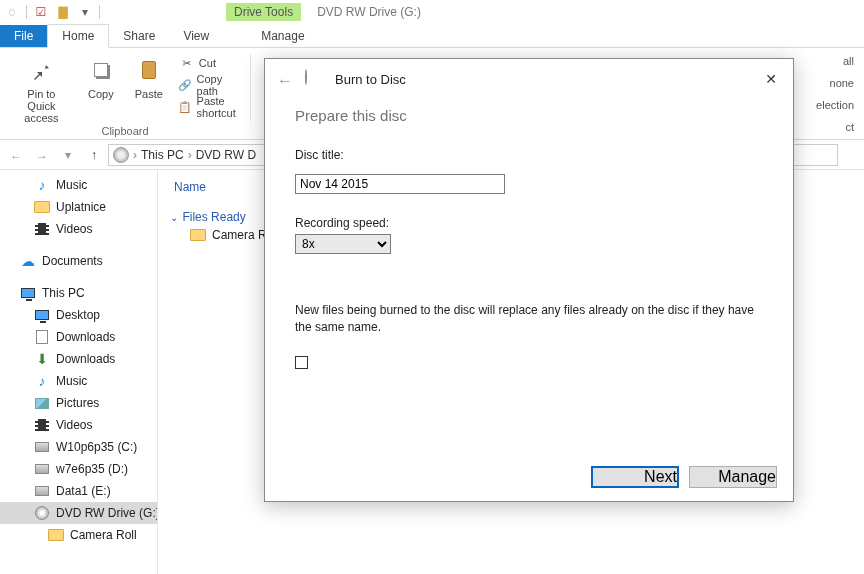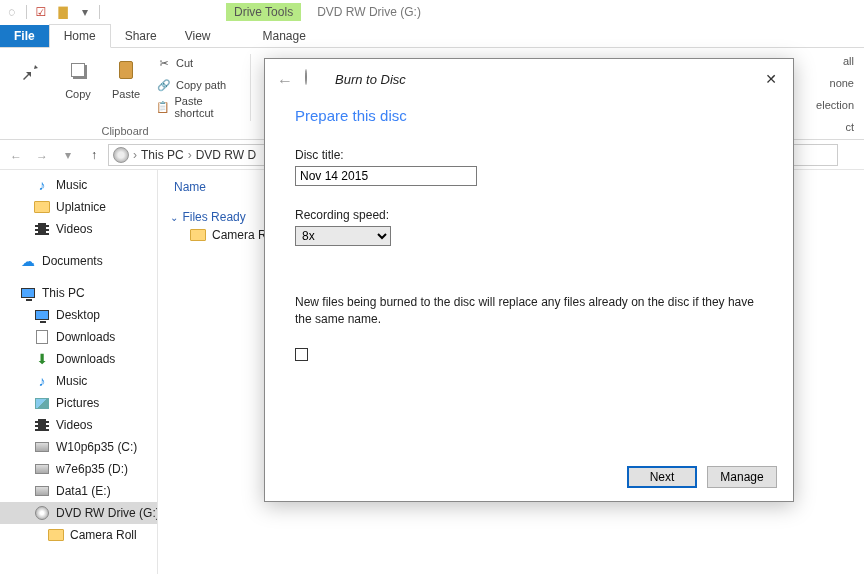--- a/index.html
+++ b/index.html
@@ -8,21 +8,21 @@
 
 .titlebar { height: 24px; background: #fff; display: flex; align-items: center; padding: 0 4px; gap: 6px; }
 .titlebar .qat-icon { width: 16px; height: 16px; display: flex; align-items: center; justify-content: center; color: #666; }
 .titlebar .sep { width: 1px; height: 14px; background: #ccc; }
 .titlebar .drive-tools { background: #b7e986; color: #555; padding: 2px 8px; font-size: 12px; margin-left: 120px; }
 .titlebar .drive-label { color: #777; font-size: 12px; margin-left: 10px; }
 
 
 .tabs { height: 24px; display: flex; align-items: flex-end; border-bottom: 1px solid #dadada; }
 .tab { padding: 4px 14px; font-size: 12px; color: #444; cursor: pointer; }
-.tab.file { background: #1979ca; color: #fff; font-weight: bold; }
+.tab.file { background: #1979ca; color: #fff; }
 .tab.active { border: 1px solid #dadada; border-bottom: 1px solid #fff; background: #fff; margin-bottom: -1px; }
 .tab.manage { margin-left: 24px; }
 
 
 .ribbon { height: 92px; background: #fff; border-bottom: 1px solid #dadada; display: flex; position: relative; }
 .ribbon-group { display: flex; flex-direction: column; align-items: center; padding: 4px 8px 2px; position: relative; }
 .ribbon-group .glabel { font-size: 11px; color: #666; text-align: center; position: absolute; bottom: 2px; left: 0; right: 0; }
 .ribbon-inner { display: flex; gap: 4px; height: 68px; align-items: flex-start; }
 .big-btn { display: flex; flex-direction: column; align-items: center; padding: 2px 6px; cursor: pointer; font-size: 11px; color: #444; gap: 2px; }
 .big-btn .icon { width: 32px; height: 32px; display: flex; align-items: center; justify-content: center; }
@@ -57,34 +57,34 @@
 .group-head { color: #2a5db0; font-size: 12px; margin-top: 14px; display: flex; align-items: center; gap: 4px; }
 .group-head .chev { font-size: 10px; color: #2a5db0; }
 .file-row { display: flex; align-items: center; gap: 6px; padding: 4px 4px 4px 20px; font-size: 12px; color: #222; }
 .folder-icon { width: 16px; height: 12px; background: #ffd77a; border: 1px solid #d9a93c; border-radius: 1px; }
 
 
 .overlay-dialog { position: absolute; left: 264px; top: 58px; width: 530px; height: 444px; background: #fff; border: 1px solid #888; box-shadow: 0 4px 20px rgba(0,0,0,0.25); display: flex; flex-direction: column; }
 .dlg-titlebar { height: 40px; display: flex; align-items: center; padding: 0 12px; gap: 12px; }
 .dlg-back { color: #999; font-size: 16px; cursor: pointer; }
 .dlg-icon { width: 18px; height: 18px; }
-.dlg-title { font-size: 13px; color: #222; font-style: italic; }
+.dlg-title { font-size: 13px; color: #222; }
 .dlg-close { margin-left: auto; font-size: 14px; color: #333; cursor: pointer; padding: 4px; }
 .dlg-body { flex: 1; padding: 8px 30px 0; }
-.dlg-heading { color: #3b82f6; font-size: 15px; margin-bottom: 24px; }
+.dlg-heading { color: #737373; font-size: 15px; margin-bottom: 24px; }
 .field-label { font-size: 12px; color: #222; margin-bottom: 4px; }
-.text-input { width: 182px; height: 20px; border: 1px solid #7a7a7a; padding: 0 4px; font-size: 12px; }
+.text-input { width: 210px; height: 20px; border: 1px solid #7a7a7a; padding: 0 4px; font-size: 12px; margin-top: 8px; }
 .select { width: 96px; height: 20px; border: 1px solid #7a7a7a; background: #e9e9e9; font-size: 12px; padding: 0 2px; }
 .space { height: 22px; }
 .space-lg { height: 48px; }
 .note { font-size: 12px; color: #222; line-height: 1.4; }
 .check-row { display: flex; align-items: center; gap: 6px; margin-top: 20px; font-size: 12px; }
 .checkbox { width: 13px; height: 13px; border: 1px solid #333; }
 .dlg-buttons { height: 48px; display: flex; align-items: center; justify-content: flex-end; gap: 10px; padding: 0 16px; }
-.dlg-btn { width: 70px; height: 22px; border: 1px solid #adadad; background: #e1e1e1; font-size: 12px; cursor: pointer; }
+.dlg-btn { width: 88px; height: 22px; border: 1px solid #adadad; background: #e1e1e1; font-size: 16px; cursor: pointer; text-align: right; }
 .dlg-btn.primary { border: 2px solid #0a64c2; background: #e1e1e1; }
 
 
 .pin-svg { color: #555; }
 .music-note { color: #1e88e5; font-size: 14px; }
 .film { width: 14px; height: 12px; background: #333; position: relative; }
 .film::before, .film::after { content: ""; position: absolute; top: 0; bottom: 0; width: 3px; background: repeating-linear-gradient(#fff 0 2px,#333 2px 4px); }
 .film::before { left: 0; } .film::after { right: 0; }
 .cloud { color: #1e88e5; font-size: 14px; }
 .monitor { width: 14px; height: 10px; border: 1px solid #333; background: #4da6ff; position: relative; }
@@ -124,20 +124,21 @@
 
 <div class="ribbon">
   <div class="ribbon-group" style="width:250px">
     <div class="ribbon-inner">
       <div class="big-btn">
         <span class="icon pin-svg">
           <svg width="24" height="24" viewBox="0 0 24 24">
               <path fill="#555" d="M14 4l6 6-4 1-3 3v5l-2-2-5 5-1-1 5-5-2-2h5l3-3 1-4z"></path>
             </svg>
         </span>
+        <span style="text-align:center;line-height:1.1">Pin to Quick access</span>
       </div>
       <div class="big-btn">
         <span class="icon">
             <span class="copy-ic"></span>
           </span>
         <span>Copy</span>
       </div>
       <div class="big-btn">
         <span class="icon">
             <span class="paste-ic"></span>

